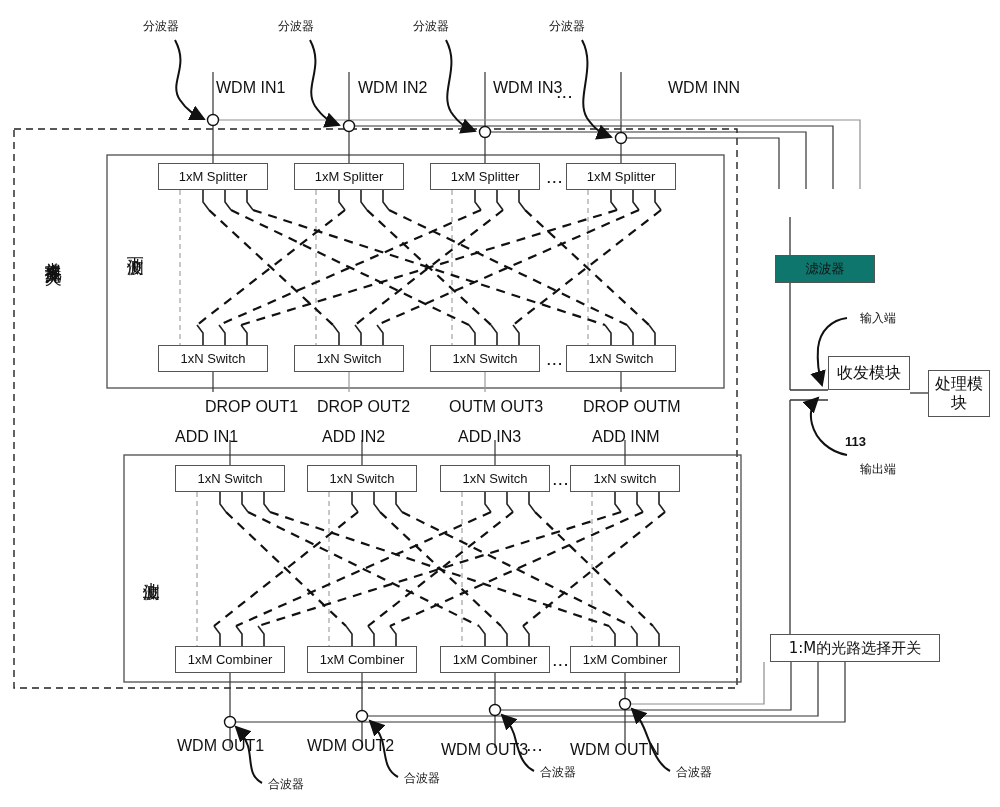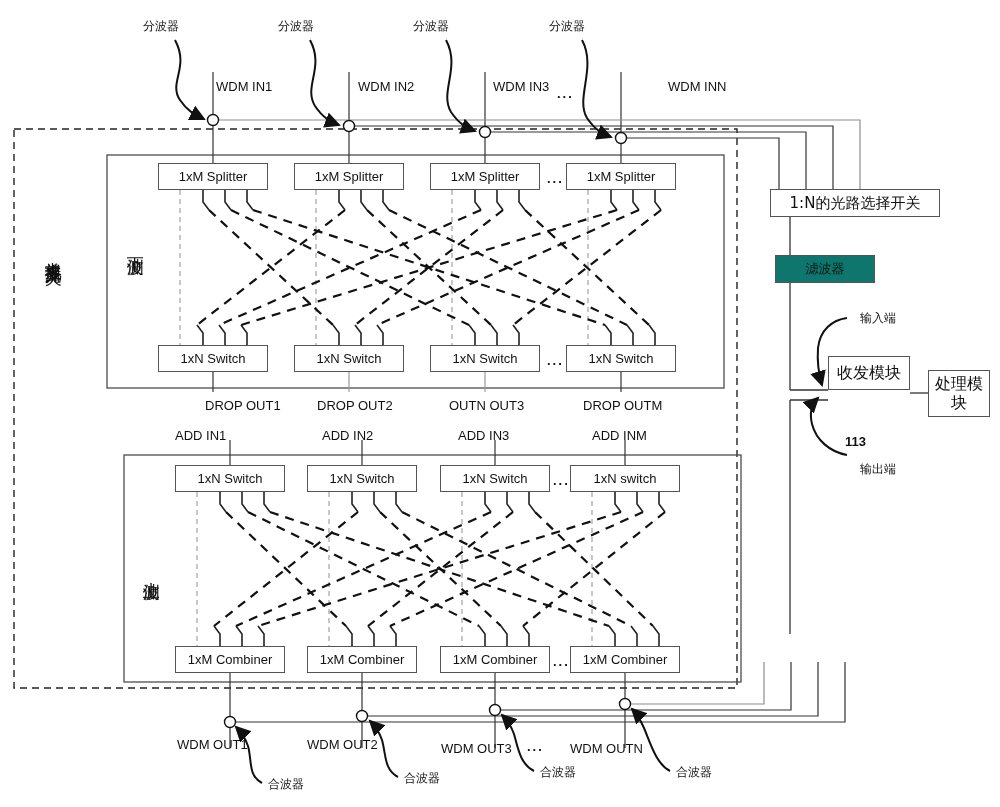--- a/index.html
+++ b/index.html
@@ -1,19 +1,19 @@
 <!DOCTYPE html>
 <html><head>
 <meta charset="utf-8">
 <style>
   html,body{margin:0;padding:0;background:#fff;}
   body{width:1000px;height:807px;font-family:"Liberation Sans","DejaVu Sans",sans-serif;}
   #stage{position:relative;width:1000px;height:807px;overflow:hidden;background:#fff;}
   svg{position:absolute;left:0;top:0;}
-  .lbl{position:absolute;font-size:13px;color:#111;white-space:nowrap;}
+  .lbl{position:absolute;font-size:16px;color:#111;white-space:nowrap;}
   .cn{font-family:"DejaVu Sans","Liberation Sans",sans-serif;}
   .cnlab{position:absolute;font-size:12px;color:#111;white-space:nowrap;}
   .boxtxt{position:absolute;display:flex;align-items:center;justify-content:center;
           font-size:13px;color:#111;box-sizing:border-box;}
   .vlabel{position:absolute;font-size:17px;line-height:1.05;text-align:center;color:#111;
           writing-mode:vertical-rl;text-orientation:upright;letter-spacing:1px;}
   .dots{position:absolute;font-size:13px;letter-spacing:2px;color:#111;font-weight:bold;}
 </style>
 </head>
 <body>
@@ -256,21 +256,21 @@
 <div class="dots" style="left:557px;top:86px;">...</div>
 
 <div class="lbl" style="left:177px;top:737px;">WDM OUT1</div>
 <div class="lbl" style="left:307px;top:737px;">WDM OUT2</div>
 <div class="lbl" style="left:441px;top:741px;">WDM OUT3</div>
 <div class="lbl" style="left:570px;top:741px;">WDM OUTN</div>
 <div class="dots" style="left:527px;top:739px;">...</div>
 
 <div class="lbl" style="left:205px;top:398px;">DROP OUT1</div>
 <div class="lbl" style="left:317px;top:398px;">DROP OUT2</div>
-<div class="lbl" style="left:449px;top:398px;">OUTN OUT3</div>
+<div class="lbl" style="left:449px;top:398px;">OUTM OUT3</div>
 <div class="lbl" style="left:583px;top:398px;">DROP OUTM</div>
 
 <div class="lbl" style="left:175px;top:428px;">ADD IN1</div>
 <div class="lbl" style="left:322px;top:428px;">ADD IN2</div>
 <div class="lbl" style="left:458px;top:428px;">ADD IN3</div>
 <div class="lbl" style="left:592px;top:428px;">ADD INM</div>
 
 <div class="boxtxt" style="left:158px;top:163px;width:110px;height:27px;border:1.4px solid #555;background:#fff;">1xM Splitter</div>
 <div class="boxtxt" style="left:294px;top:163px;width:110px;height:27px;border:1.4px solid #555;background:#fff;">1xM Splitter</div>
 <div class="boxtxt" style="left:430px;top:163px;width:110px;height:27px;border:1.4px solid #555;background:#fff;">1xM Splitter</div>
@@ -288,22 +288,22 @@
 <div class="boxtxt" style="left:440px;top:465px;width:110px;height:27px;border:1.4px solid #555;background:#fff;">1xN Switch</div>
 <div class="boxtxt" style="left:570px;top:465px;width:110px;height:27px;border:1.4px solid #555;background:#fff;">1xN switch</div>
 <div class="dots" style="left:553px;top:473px;">...</div>
 
 <div class="boxtxt" style="left:175px;top:646px;width:110px;height:27px;border:1.4px solid #555;background:#fff;">1xM Combiner</div>
 <div class="boxtxt" style="left:307px;top:646px;width:110px;height:27px;border:1.4px solid #555;background:#fff;">1xM Combiner</div>
 <div class="boxtxt" style="left:440px;top:646px;width:110px;height:27px;border:1.4px solid #555;background:#fff;">1xM Combiner</div>
 <div class="boxtxt" style="left:570px;top:646px;width:110px;height:27px;border:1.4px solid #555;background:#fff;">1xM Combiner</div>
 <div class="dots" style="left:553px;top:654px;">...</div>
 
-<div class="boxtxt cn" style="left:770px;top:189px;width:170px;height:28px;border:1.4px solid #555;background:#fff;font-size:15px;">1:N的光路选择开关</div>
 <div class="boxtxt cn" style="left:775px;top:255px;width:100px;height:28px;border:1.4px solid #555;background:#0f766e;font-size:13px;">滤波器</div>
 <div class="boxtxt cn" style="left:828px;top:356px;width:82px;height:34px;border:1.4px solid #555;background:#fff;font-size:16px;">收发模块</div>
 <div class="boxtxt cn" style="left:928px;top:370px;width:62px;height:47px;border:1.4px solid #555;background:#fff;font-size:16px;text-align:center;line-height:1.15;">处理模块</div>
+<div class="boxtxt cn" style="left:770px;top:634px;width:170px;height:28px;border:1.4px solid #555;background:#fff;font-size:15px;">1:M的光路选择开关</div>
 
 <div class="cnlab cn" style="left:860px;top:310px;">输入端</div>
 <div class="cnlab cn" style="left:860px;top:461px;">输出端</div>
 <div class="lbl" style="left:845px;top:434px;font-size:13px;font-weight:bold;">113</div>
 
 </div>
 
 </body></html>

